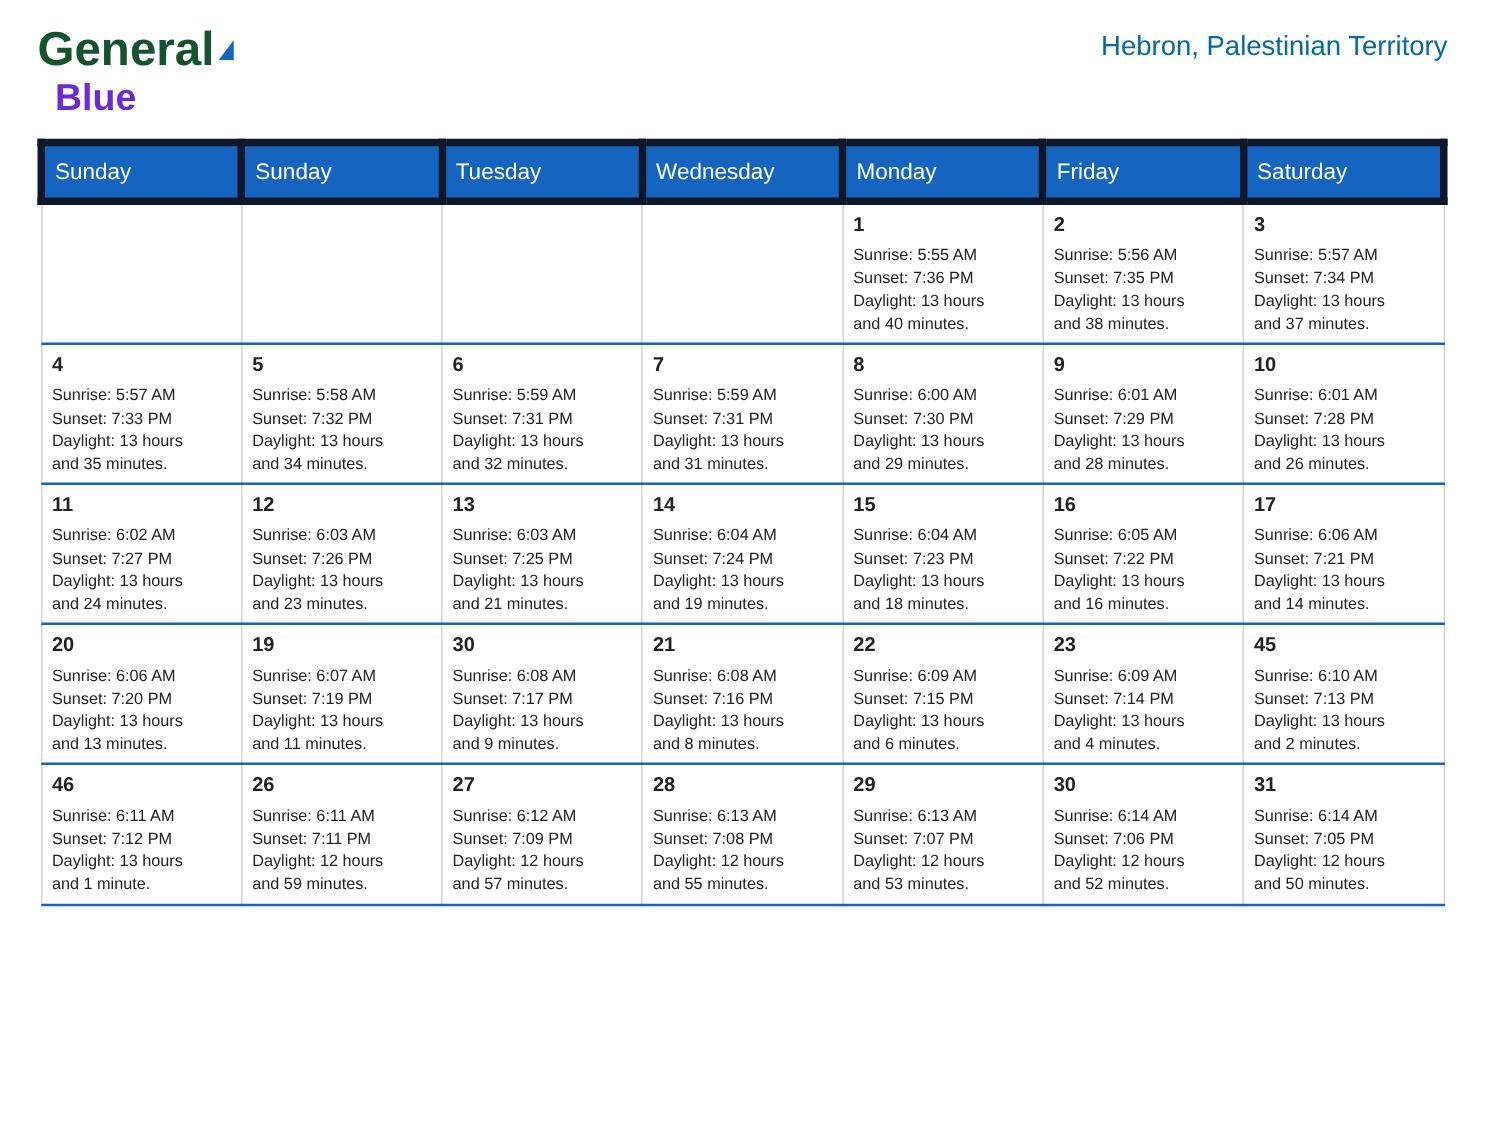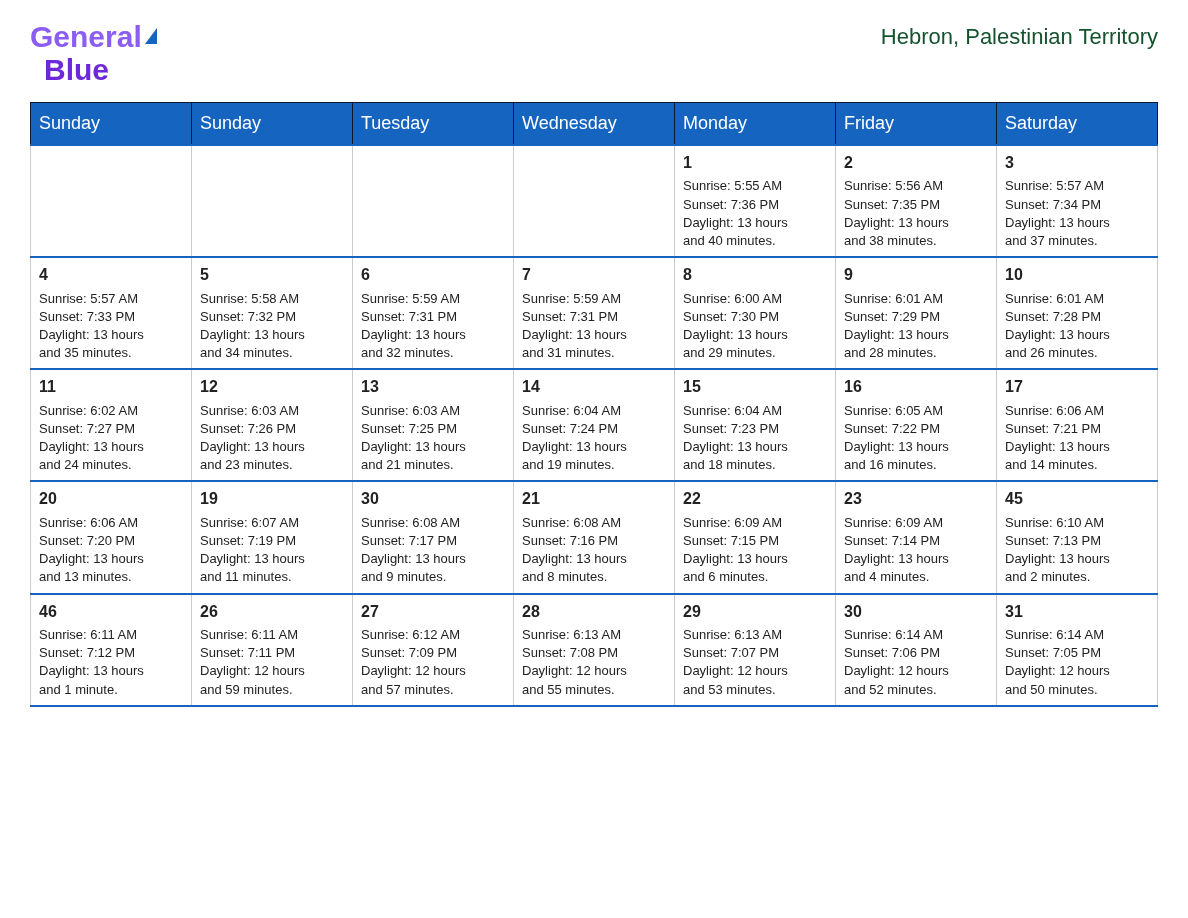--- a/index.html
+++ b/index.html
@@ -21,35 +21,35 @@
       text-align: right;
     }
     .month-title {
       font-size: 52px;
       font-weight: 300;
       color: #222;
       line-height: 1.1;
     }
     .location {
       font-size: 22px;
-      color: #14532d;
+      color: #0369a1;
       margin-top: 4px;
     }
     .calendar {
       width: 100%;
       border-collapse: collapse;
     }
     .calendar th {
       background: #1565c0;
       color: #fff;
       font-size: 18px;
       font-weight: normal;
       padding: 10px 8px;
       text-align: left;
-      border: 1px solid #0f172a;
+      border: 6px solid #0f172a;
     }
     .calendar td {
       border: 1px solid #ccc;
       vertical-align: top;
       padding: 6px 8px;
       width: 14.28%;
       font-size: 13px;
       line-height: 1.4;
     }
     .calendar tr {
@@ -72,23 +72,23 @@
     .logo-container {
       display: flex;
       flex-direction: column;
       line-height: 1.1;
     }
     .logo-line1 {
       display: flex;
       align-items: center;
     }
     .logo-general {
-      font-size: 30px;
+      font-size: 38px;
       font-weight: bold;
-      color: #8b5cf6;
+      color: #14532d;
     }
     .logo-triangle {
       width: 0;
       height: 0;
       border-left: 12px solid transparent;
       border-bottom: 16px solid #1565c0;
       margin-left: 3px;
       margin-bottom: 2px;
     }
     .logo-line2 {

